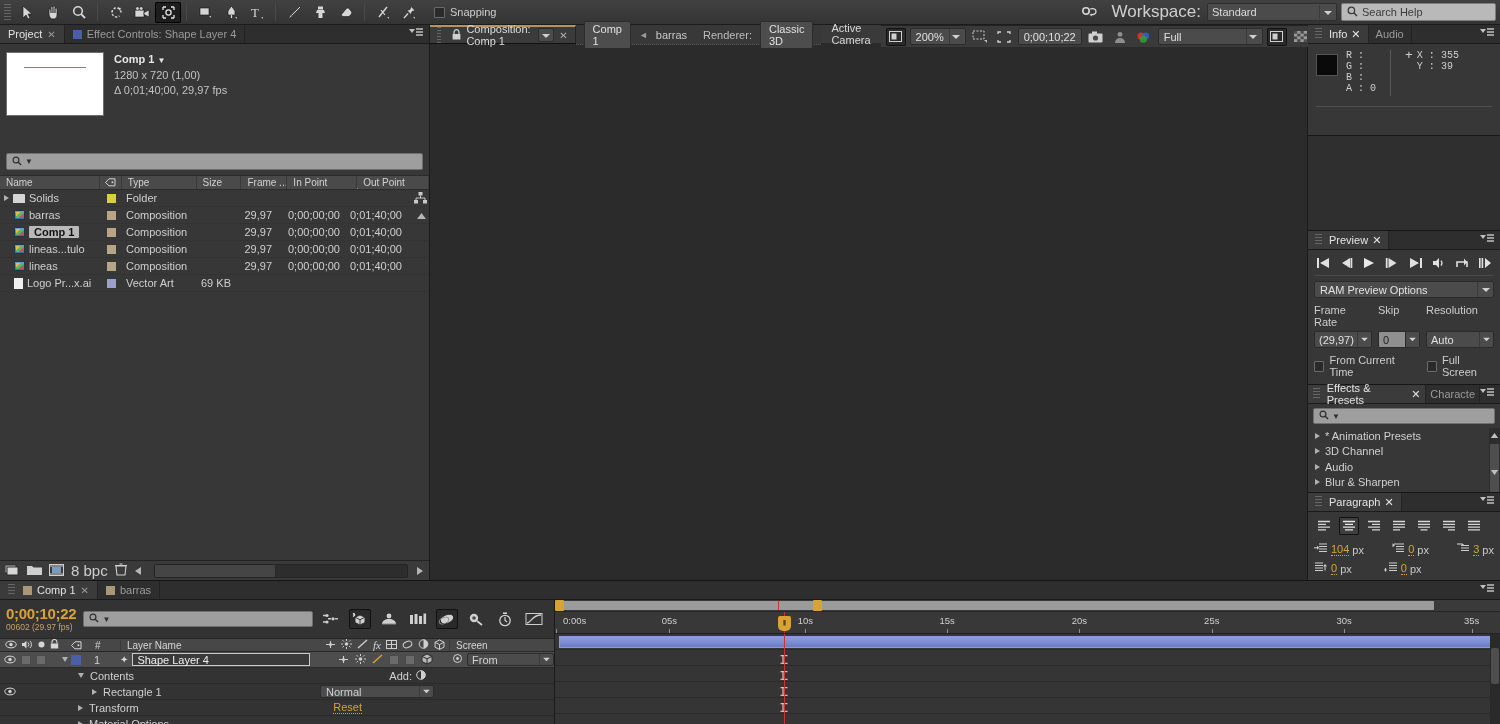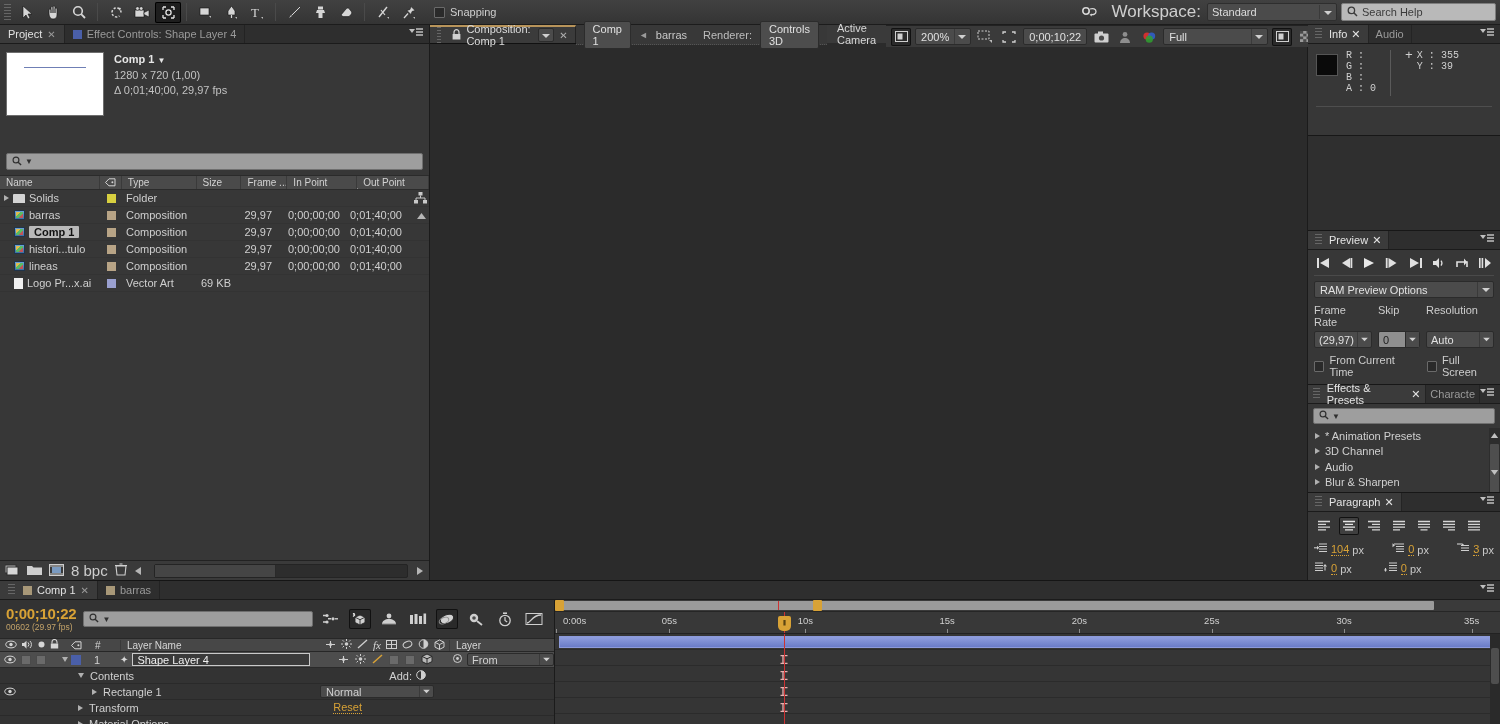--- a/index.html
+++ b/index.html
@@ -479,21 +479,21 @@
             <div class="c-type">Composition</div>
             <div class="c-size"></div>
             <div class="c-frame">29,97</div>
             <div class="c-in">0;00;00;00</div>
             <div class="c-out">0;01;40;00</div>
           </div>
 
           <div class="prow">
             <div class="c-name" style="padding-left:14px;">
               <span class="ico-comp"></span>
-              <span>histori...tulo</span>
+              <span>lineas...tulo</span>
             </div>
             <div class="c-tag">
                 <span class="swatch" style="background:#b8a486"></span>
               </div>
             <div class="c-type">Composition</div>
             <div class="c-size"></div>
             <div class="c-frame">29,97</div>
             <div class="c-in">0;00;00;00</div>
             <div class="c-out">0;01;40;00</div>
           </div>
@@ -607,21 +607,21 @@
         </div>
         <div style="flex:1;background:#2e2e2e;border-top:2px solid #b8945a;"></div>
       </div>
 
       <div class="comp-sub">
         <span class="chip">Comp 1</span>
         <span class="crumb-arrow">◄</span>
         <span class="crumb">barras</span>
         <span class="spacer"></span>
         <span class="rend-label">Renderer:</span>
-        <span class="chip">Controls 3D</span>
+        <span class="chip">Classic 3D</span>
       </div>
 
       <div class="comp-active">Active Camera</div>
 
       <div class="viewport">
         <div class="canvas">
           <svg width="840" height="455" viewBox="0 0 840 455" style="display:block;">
 
             <line x1="228" y1="190" x2="228" y2="68" stroke="#0a8a0a" stroke-width="1.3"></line>
             <g stroke="#0fb00f" stroke-width="1.1" fill="none">
@@ -1310,21 +1310,21 @@
                 </svg></span>
             <span><svg width="11" height="10" viewBox="0 0 11 10">
                   <circle cx="5.5" cy="5" r="4.3" fill="none" stroke="#cfcfcf"></circle>
                   <path d="M5.5 0.7a4.3 4.3 0 010 8.6z" fill="#cfcfcf"></path>
                 </svg></span>
             <span><svg width="11" height="11" viewBox="0 0 11 11">
                   <path d="M5.5 1L10 3.3v4.8L5.5 10.4 1 8.1V3.3z" fill="none" stroke="#cfcfcf"></path>
                   <path d="M1 3.3l4.5 2.3L10 3.3M5.5 5.6v4.8" fill="none" stroke="#cfcfcf"></path>
                 </svg></span>
           </div>
-          <div style="width:105px;padding-left:6px;border-left:1px solid #3a3a3a;">Layer</div>
+          <div style="width:105px;padding-left:6px;border-left:1px solid #3a3a3a;">Screen</div>
         </div>
 
         <div class="lay-rows">
 
           <div class="lrow sel">
             <div style="width:62px;display:flex;align-items:center;gap:5px;padding-left:4px;">
               <span><svg width="12" height="9" viewBox="0 0 12 9">
                     <ellipse cx="6" cy="4.5" rx="5.3" ry="3.4" fill="none" stroke="#d6d6d6"></ellipse>
                     <circle cx="6" cy="4.5" r="1.7" fill="#d6d6d6"></circle>
                   </svg></span>

